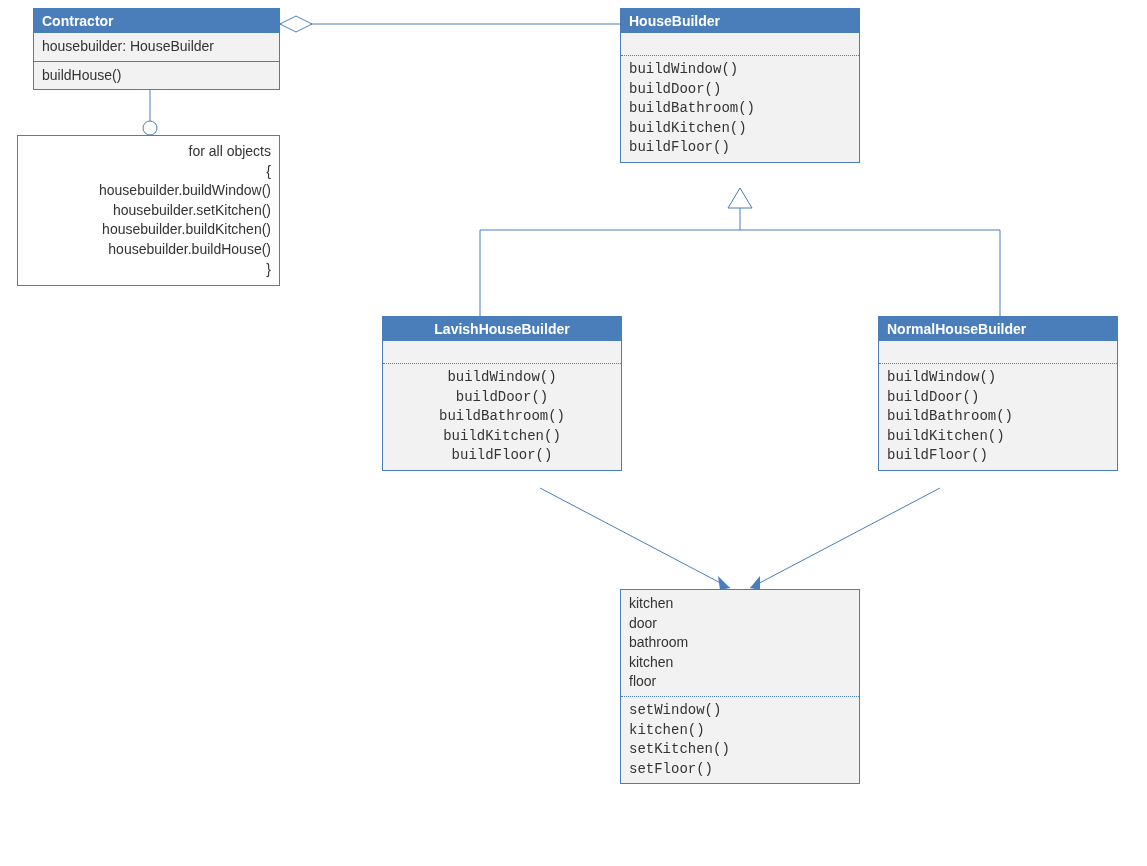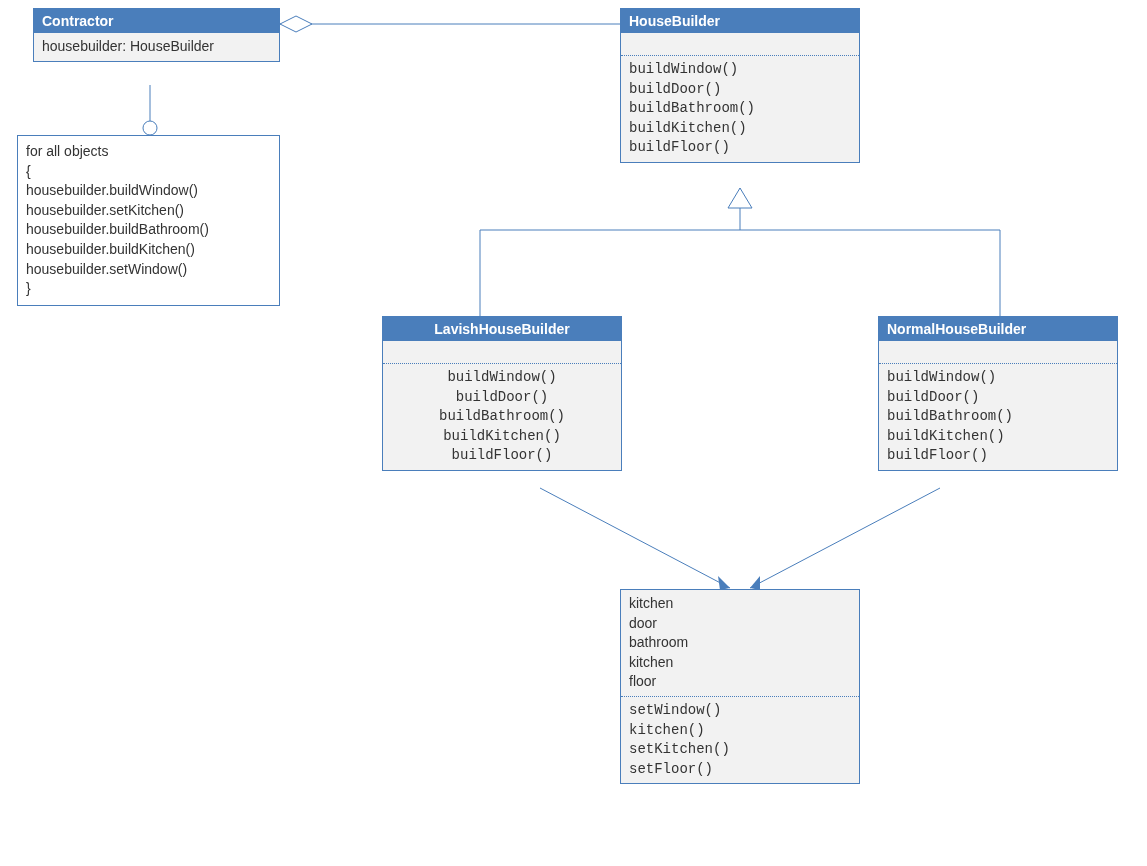--- a/index.html
+++ b/index.html
@@ -49,20 +49,21 @@
     height: 14px;
   }
   .note-box {
     position: absolute;
     background: #fff;
     border: 1px solid #4a7ebb;
     box-sizing: border-box;
     padding: 6px 8px;
     line-height: 1.5;
     font-size: 14px;
+    text-align: right;
   }
   svg.connectors {
     position: absolute;
     left: 0;
     top: 0;
     width: 1147px;
     height: 866px;
     pointer-events: none;
   }
 </style>
@@ -90,30 +91,32 @@
   <line x1="940" y1="488" x2="750" y2="588" stroke="#4a7ebb" stroke-width="1"></line>
   <polygon points="730,588 718,576 720,590" fill="#4a7ebb"></polygon>
   <polygon points="750,588 760,576 760,590" fill="#4a7ebb"></polygon>
 </svg>
 
 <div class="class-box" style="left:33px; top:8px; width:247px;">
   <div class="class-title">Contractor</div>
   <div class="section">
     <div class="item">housebuilder: HouseBuilder</div>
   </div>
+  <div class="section solid-top">
+    <div class="item">buildHouse()</div>
+  </div>
 </div>
 
 <div class="note-box" style="left:17px; top:135px; width:263px;">
   <div class="item">for all objects</div>
   <div class="item">{</div>
   <div class="item"> housebuilder.buildWindow()</div>
   <div class="item"> housebuilder.setKitchen()</div>
-  <div class="item"> housebuilder.buildBathroom()</div>
   <div class="item"> housebuilder.buildKitchen()</div>
-  <div class="item"> housebuilder.setWindow()</div>
+  <div class="item"> housebuilder.buildHouse()</div>
   <div class="item">}</div>
 </div>
 
 <div class="class-box" style="left:620px; top:8px; width:240px;">
   <div class="class-title">HouseBuilder</div>
   <div class="section empty-section"></div>
   <div class="section dotted-top">
     <div class="item">buildWindow()</div>
     <div class="item">buildDoor()</div>
     <div class="item">buildBathroom()</div>

